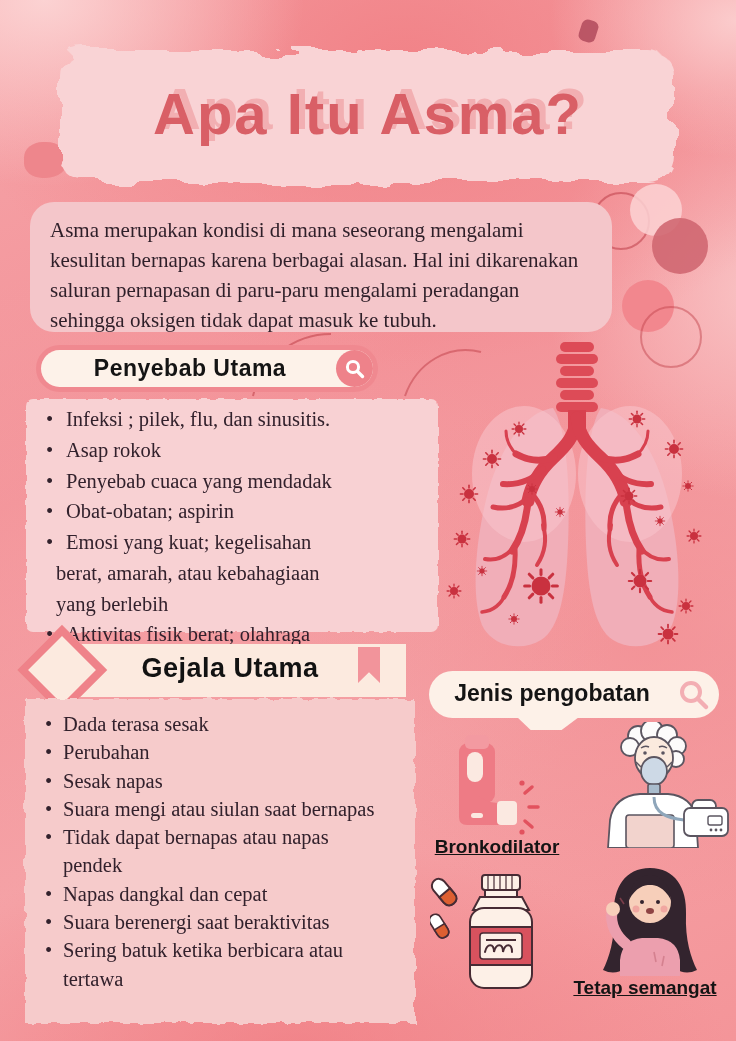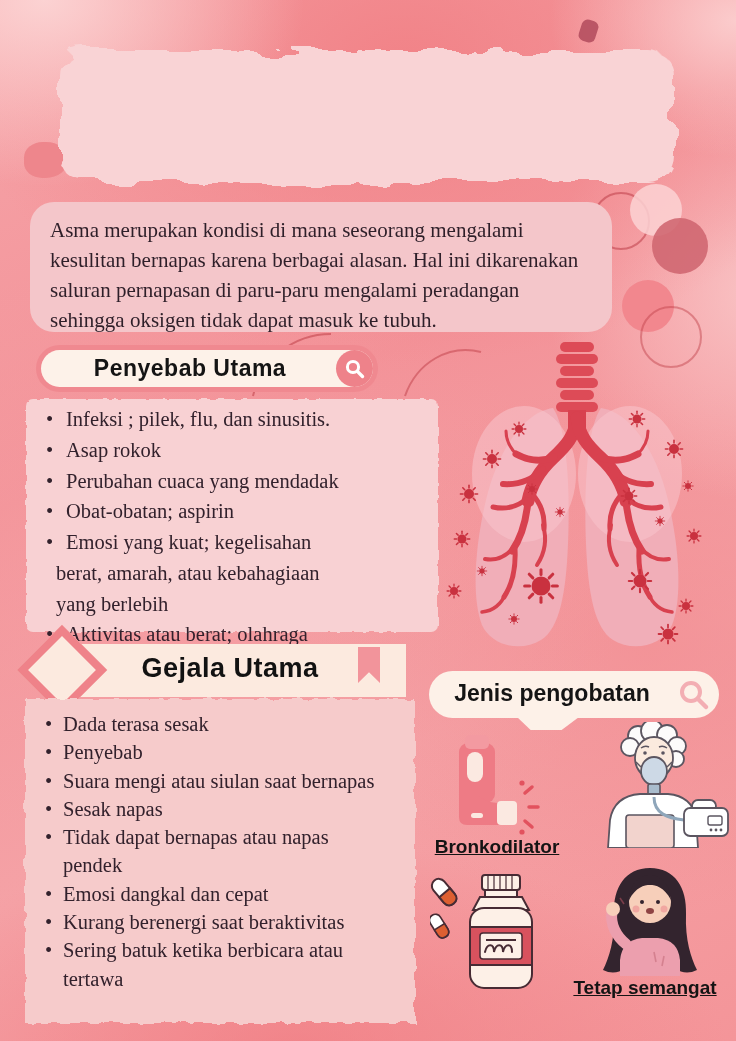--- a/index.html
+++ b/index.html
@@ -108,20 +108,21 @@
   <div class="abs circle-light"></div>
   <div class="abs circle-dark"></div>
   <div class="abs circle-med"></div>
   <div class="abs ring ring2"></div>
   <svg class="abs" style="left:235px;top:322px" width="250" height="78">
     <path d="M18,74 C26,38 58,12 96,12" fill="none" stroke="rgba(195,70,78,.6)" stroke-width="2"></path>
     <path d="M170,74 C182,40 214,22 246,30" fill="none" stroke="rgba(195,70,78,.55)" stroke-width="2"></path>
   </svg>
 
   <div class="abs splash-bg"></div>
+  <div class="abs title">Apa Itu Asma?</div>
 
   <div class="abs intro">
     <span>Asma merupakan kondisi di mana seseorang mengalami kesulitan bernapas karena berbagai alasan. Hal ini dikarenakan saluran pernapasan di paru-paru mengalami peradangan sehingga oksigen tidak dapat masuk ke tubuh.</span>
   </div>
 
   <div class="abs causes-pill">
     <div class="pill-inner">
       <span class="pill-label">Penyebab Utama</span>
     </div>
     <div class="pill-circle">
@@ -129,24 +130,24 @@
         <circle cx="10" cy="10" r="5.6" fill="none" stroke="#ffffff" stroke-width="3"></circle>
         <line x1="14.4" y1="14.4" x2="19.5" y2="19.5" stroke="#ffffff" stroke-width="3.4" stroke-linecap="round"></line>
       </svg>
     </div>
   </div>
 
   <div class="abs causes-bg"></div>
   <ul class="abs causes-list">
       <li>Infeksi ; pilek, flu, dan sinusitis.</li>
       <li>Asap rokok</li>
-      <li>Perubahan cuaca yang mendadak</li>
+      <li>Penyebab cuaca yang mendadak</li>
       <li>Obat-obatan; aspirin</li>
       <li>Emosi yang kuat; kegelisahan berat, amarah, atau kebahagiaan yang berlebih</li>
-      <li>Aktivitas atau berat; olahraga</li>
+      <li>Aktivitas fisik berat; olahraga</li>
     </ul>
 
   <svg class="abs lungs" viewBox="0 0 306 322">
     <defs>
       <g id="germ">
         <circle r="5" fill="#c9313f"></circle>
         <g stroke="#c9313f" stroke-width="1.6" stroke-linecap="round">
           <line x1="0" y1="-6" x2="0" y2="-8.6"></line>
             <line x1="0" y1="6" x2="0" y2="8.6"></line>
           <line x1="-6" y1="0" x2="-8.6" y2="0"></line>
@@ -210,26 +211,26 @@
 
   <div class="abs sym-banner">
     <div class="diamond"></div>
     <div class="sym-heading">Gejala Utama</div>
     <div class="bookmark"></div>
   </div>
 
   <div class="abs sym-bg"></div>
   <ul class="abs sym-list">
       <li>Dada terasa sesak</li>
-      <li>Penyebab</li>
+      <li>Perubahan</li>
+      <li>Sesak napas</li>
       <li>Suara mengi atau siulan saat bernapas</li>
-      <li>Sesak napas</li>
       <li>Tidak dapat bernapas atau napas pendek</li>
-      <li>Emosi dangkal dan cepat</li>
-      <li>Kurang berenergi saat beraktivitas</li>
+      <li>Napas dangkal dan cepat</li>
+      <li>Suara berenergi saat beraktivitas</li>
       <li>Sering batuk ketika berbicara atau tertawa</li>
     </ul>
 
   <div class="abs treat-pill">
     <span class="treat-label">Jenis pengobatan</span>
     <svg class="treat-mag" width="34" height="34" viewBox="0 0 34 34">
       <circle cx="14" cy="14" r="9" fill="none" stroke="#f3aeb3" stroke-width="4"></circle>
       <line x1="21" y1="21" x2="29" y2="29" stroke="#f3aeb3" stroke-width="4.5" stroke-linecap="round"></line>
     </svg>
   </div>

